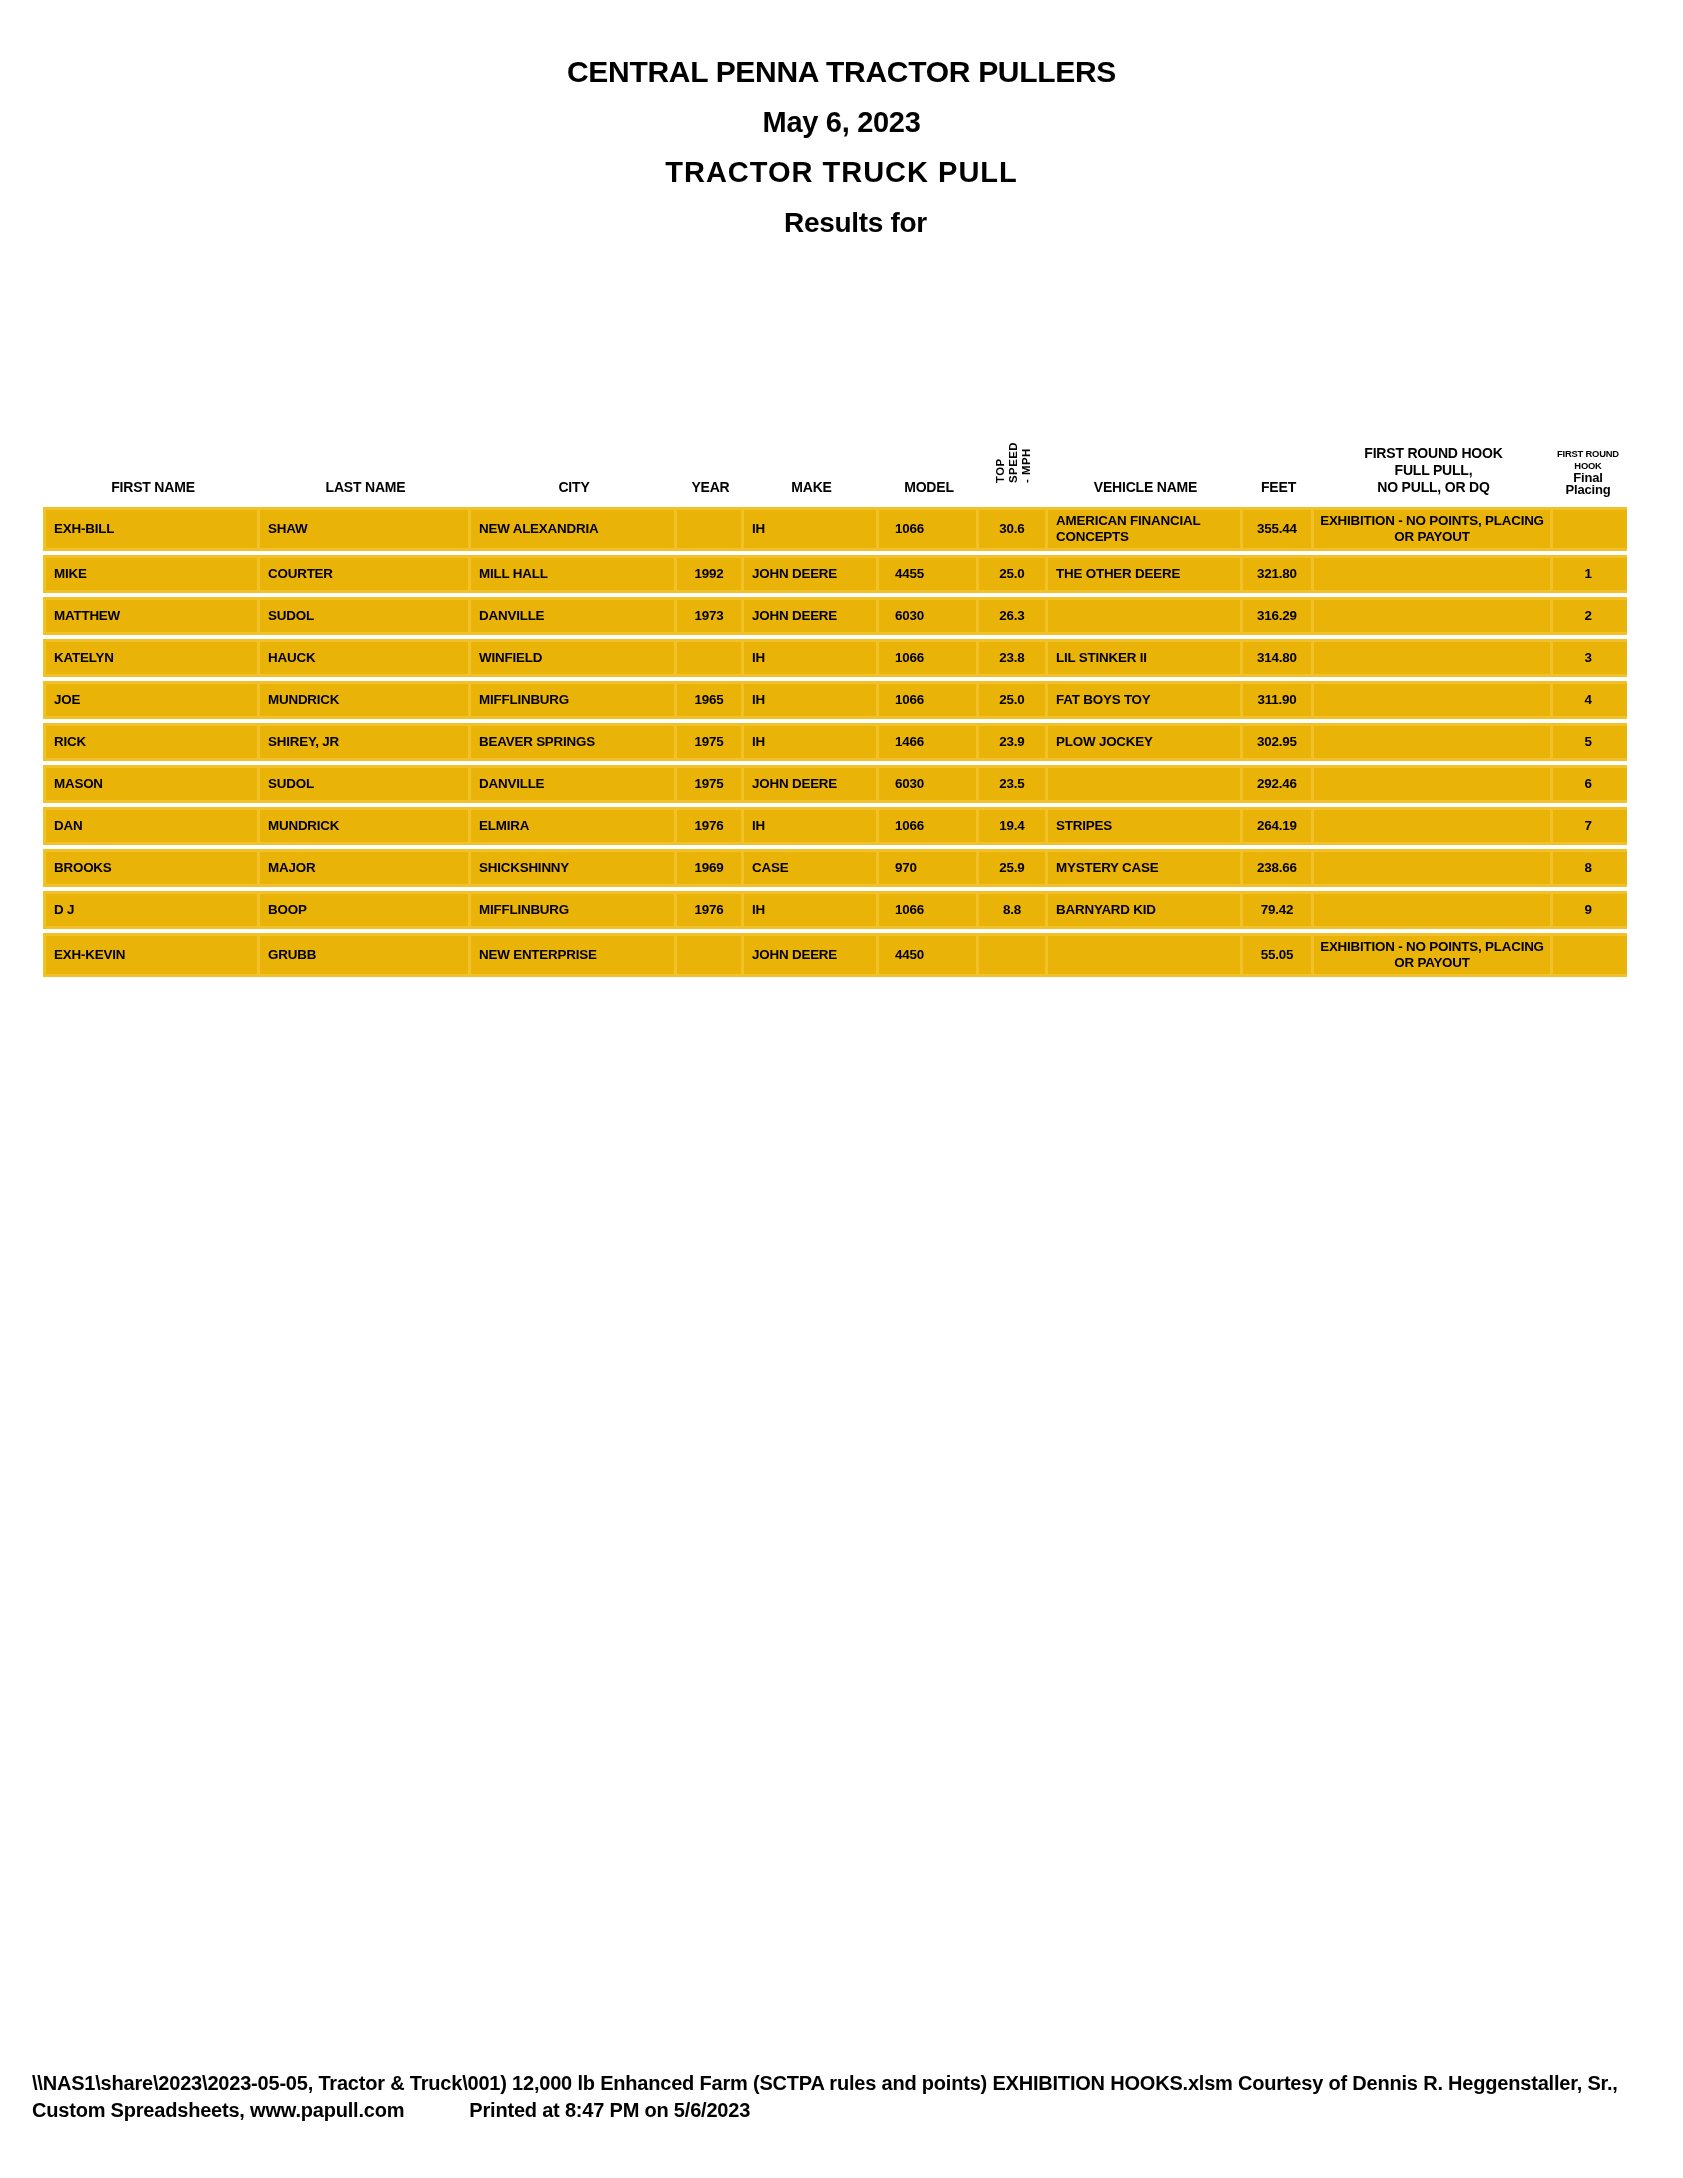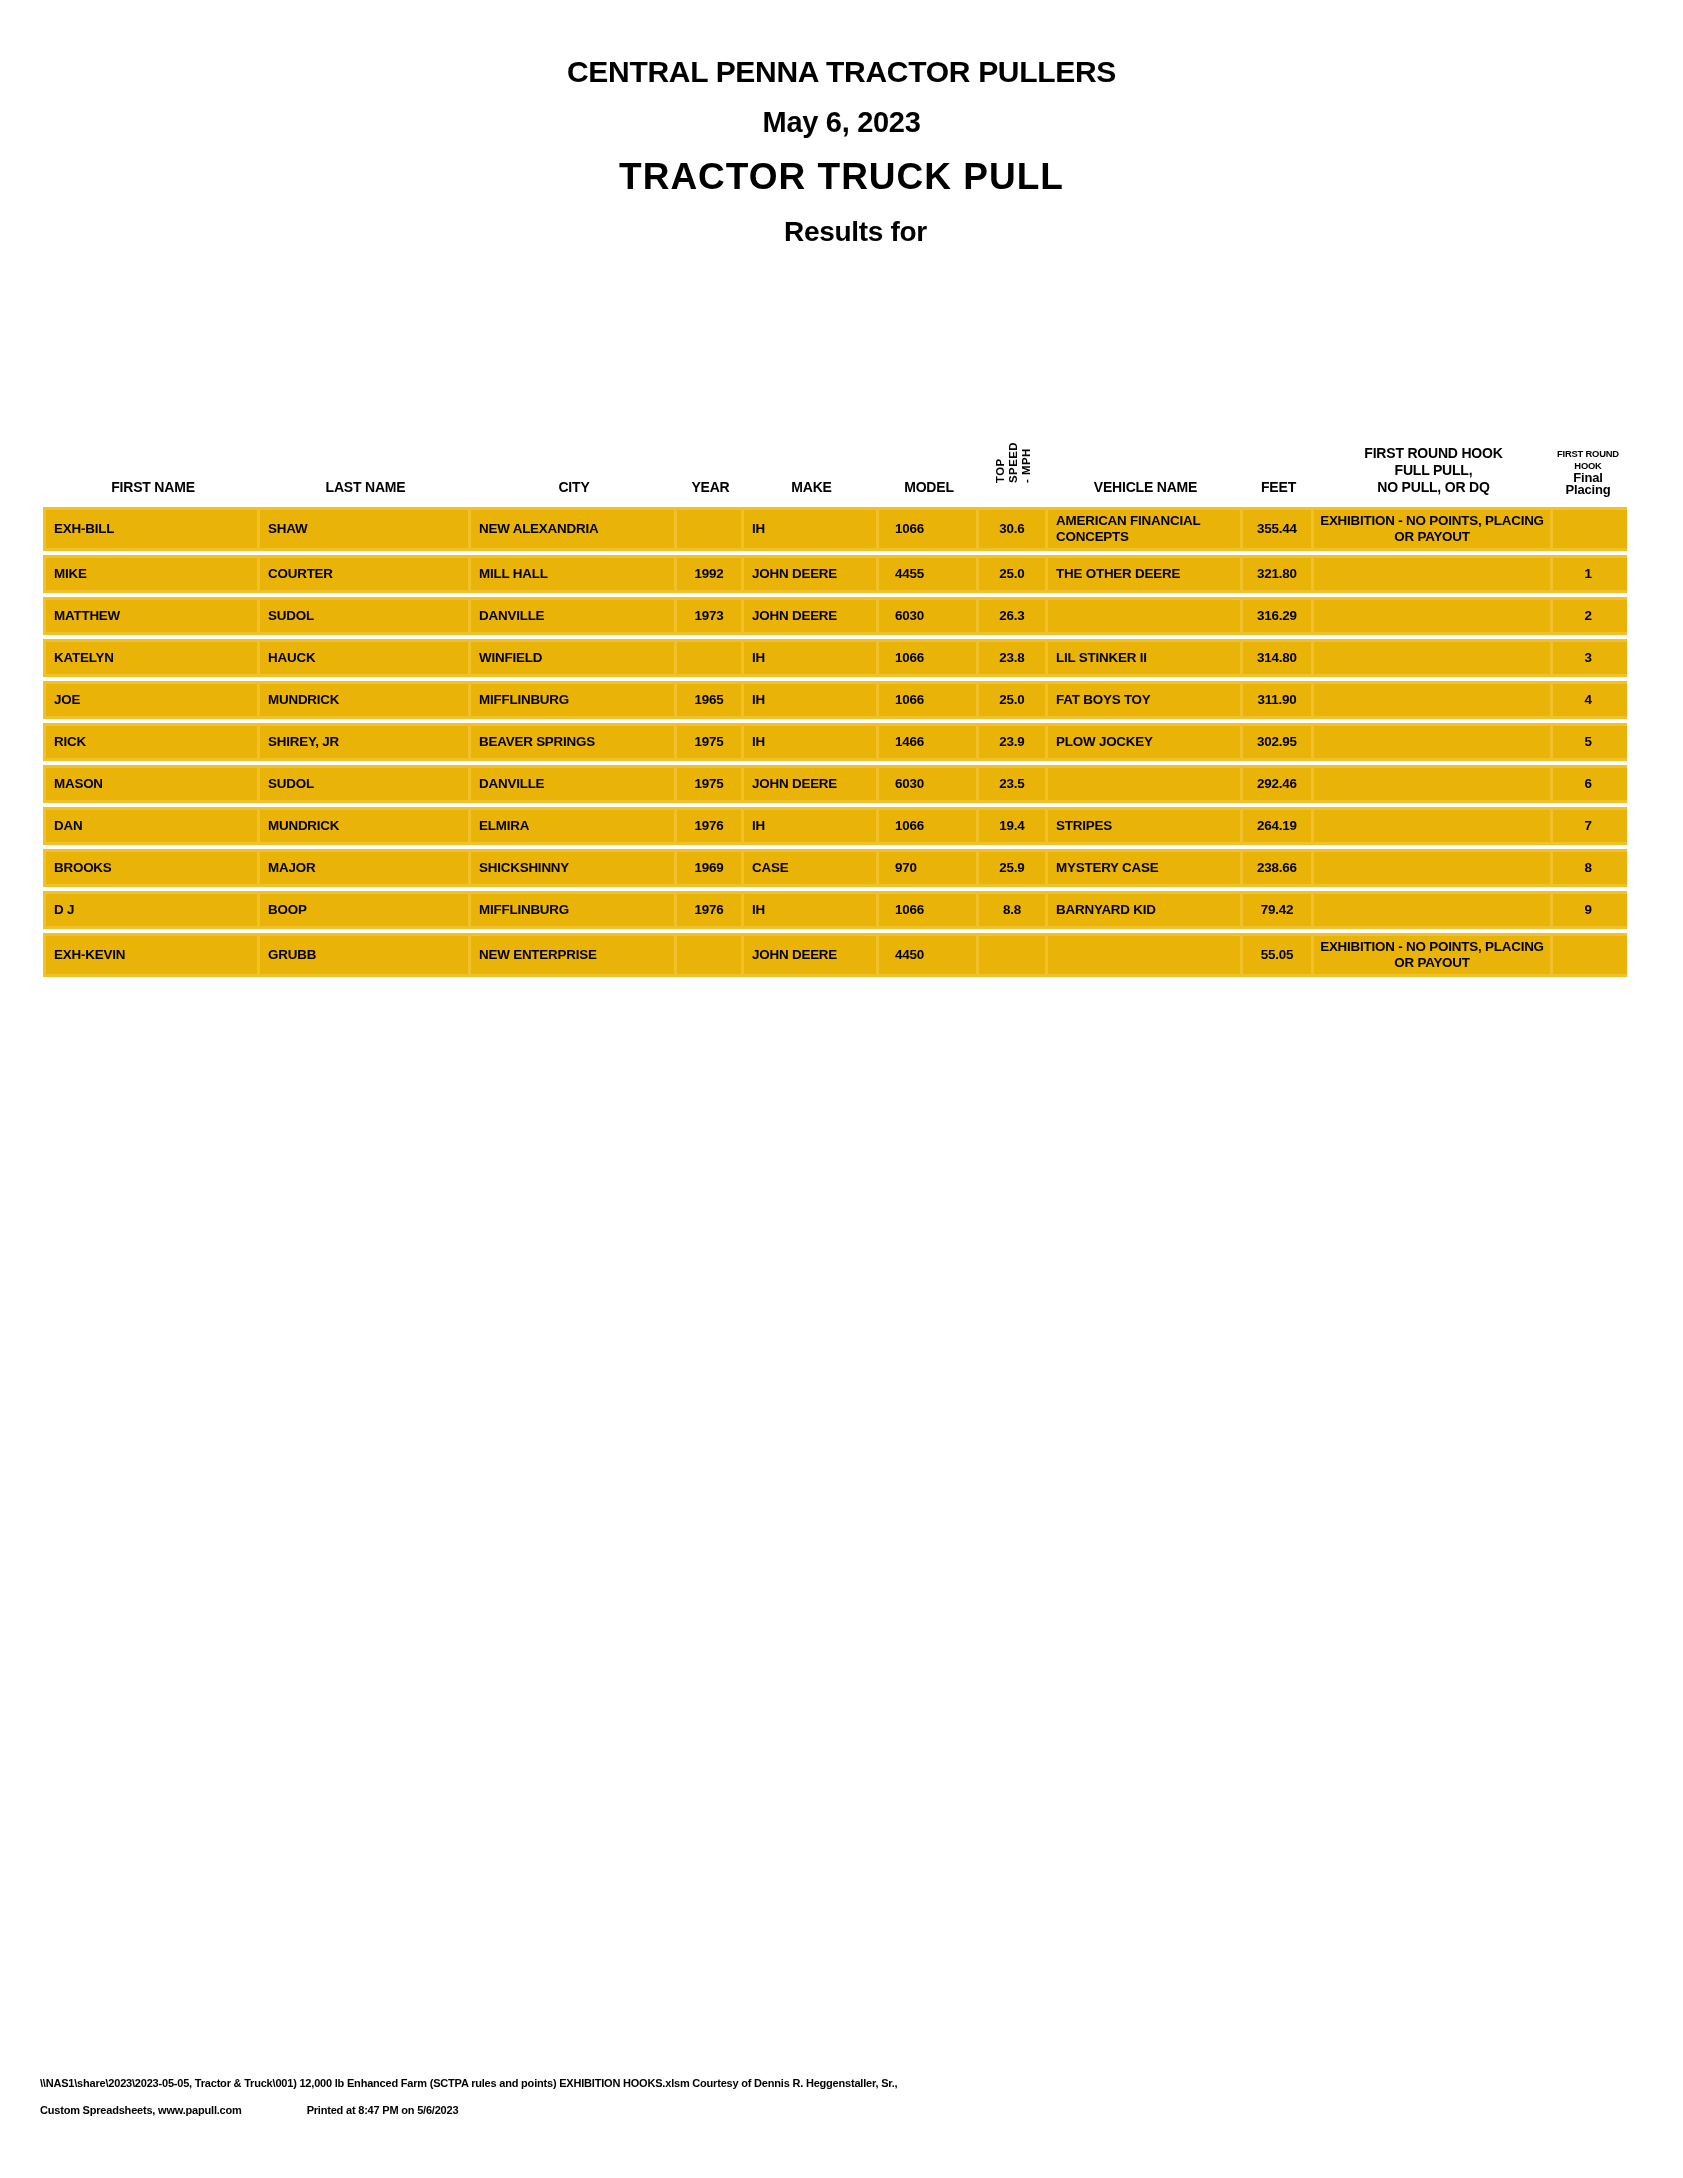--- a/index.html
+++ b/index.html
@@ -11,21 +11,21 @@
     font-weight:bold;
     color:#000000;
     overflow:hidden;
   }
 
   
   .titles { padding-top:55px; text-align:center; }
   .t-line { letter-spacing:-0.3px; }
   .t-main    { font-size:30px; margin-bottom:17px; }
   .t-date    { font-size:29px; margin-bottom:17px; }
-  .t-event   { font-size:37px; margin-bottom:18px; letter-spacing:1px; }
+  .t-event   { font-size:29px; margin-bottom:18px; letter-spacing:1px; }
   .t-results { font-size:28px; margin-bottom:16px;padding-left:28px; }
   .t-class   { font-size:33px; }
 
   
   :root { --gold:#F2C028; }
   .table-wrap { position:absolute; left:43px; top:424px; width:1584px; }
 
   .header-row { display:flex; align-items:flex-end; padding-left:3px; margin-bottom:2px; min-height:81px; }
   .hcell {
     display:flex; align-items:flex-end; justify-content:center;
@@ -66,22 +66,22 @@
   .cell.c5.left { padding-left:16px; }
   .cell.c10 { border-right:none; }
 
   
   .c0{width:214px}.c1{width:211px}.c2{width:206px}.c3{width:67px}
   .c4{width:135px}.c5{width:100px}.c6{width:69px}.c7{width:195px}
   .c8{width:71px}.c9{width:239px}.c10{width:70px}
 
   
   .footer {
-    position:absolute; left:40px; top:2070px; width:1614px;
-    font-size:11px; line-height:27px; letter-spacing:-0.2px;
+    position:absolute; left:32px; top:2070px; width:1614px;
+    font-size:20px; line-height:27px; letter-spacing:-0.2px;
   }
   .footer .printed { margin-left:65px; }
 </style>
 </head>
 <body>
 
 <div class="page">
 
   <div class="titles">
     <div class="t-line t-main">CENTRAL PENNA TRACTOR PULLERS</div>

